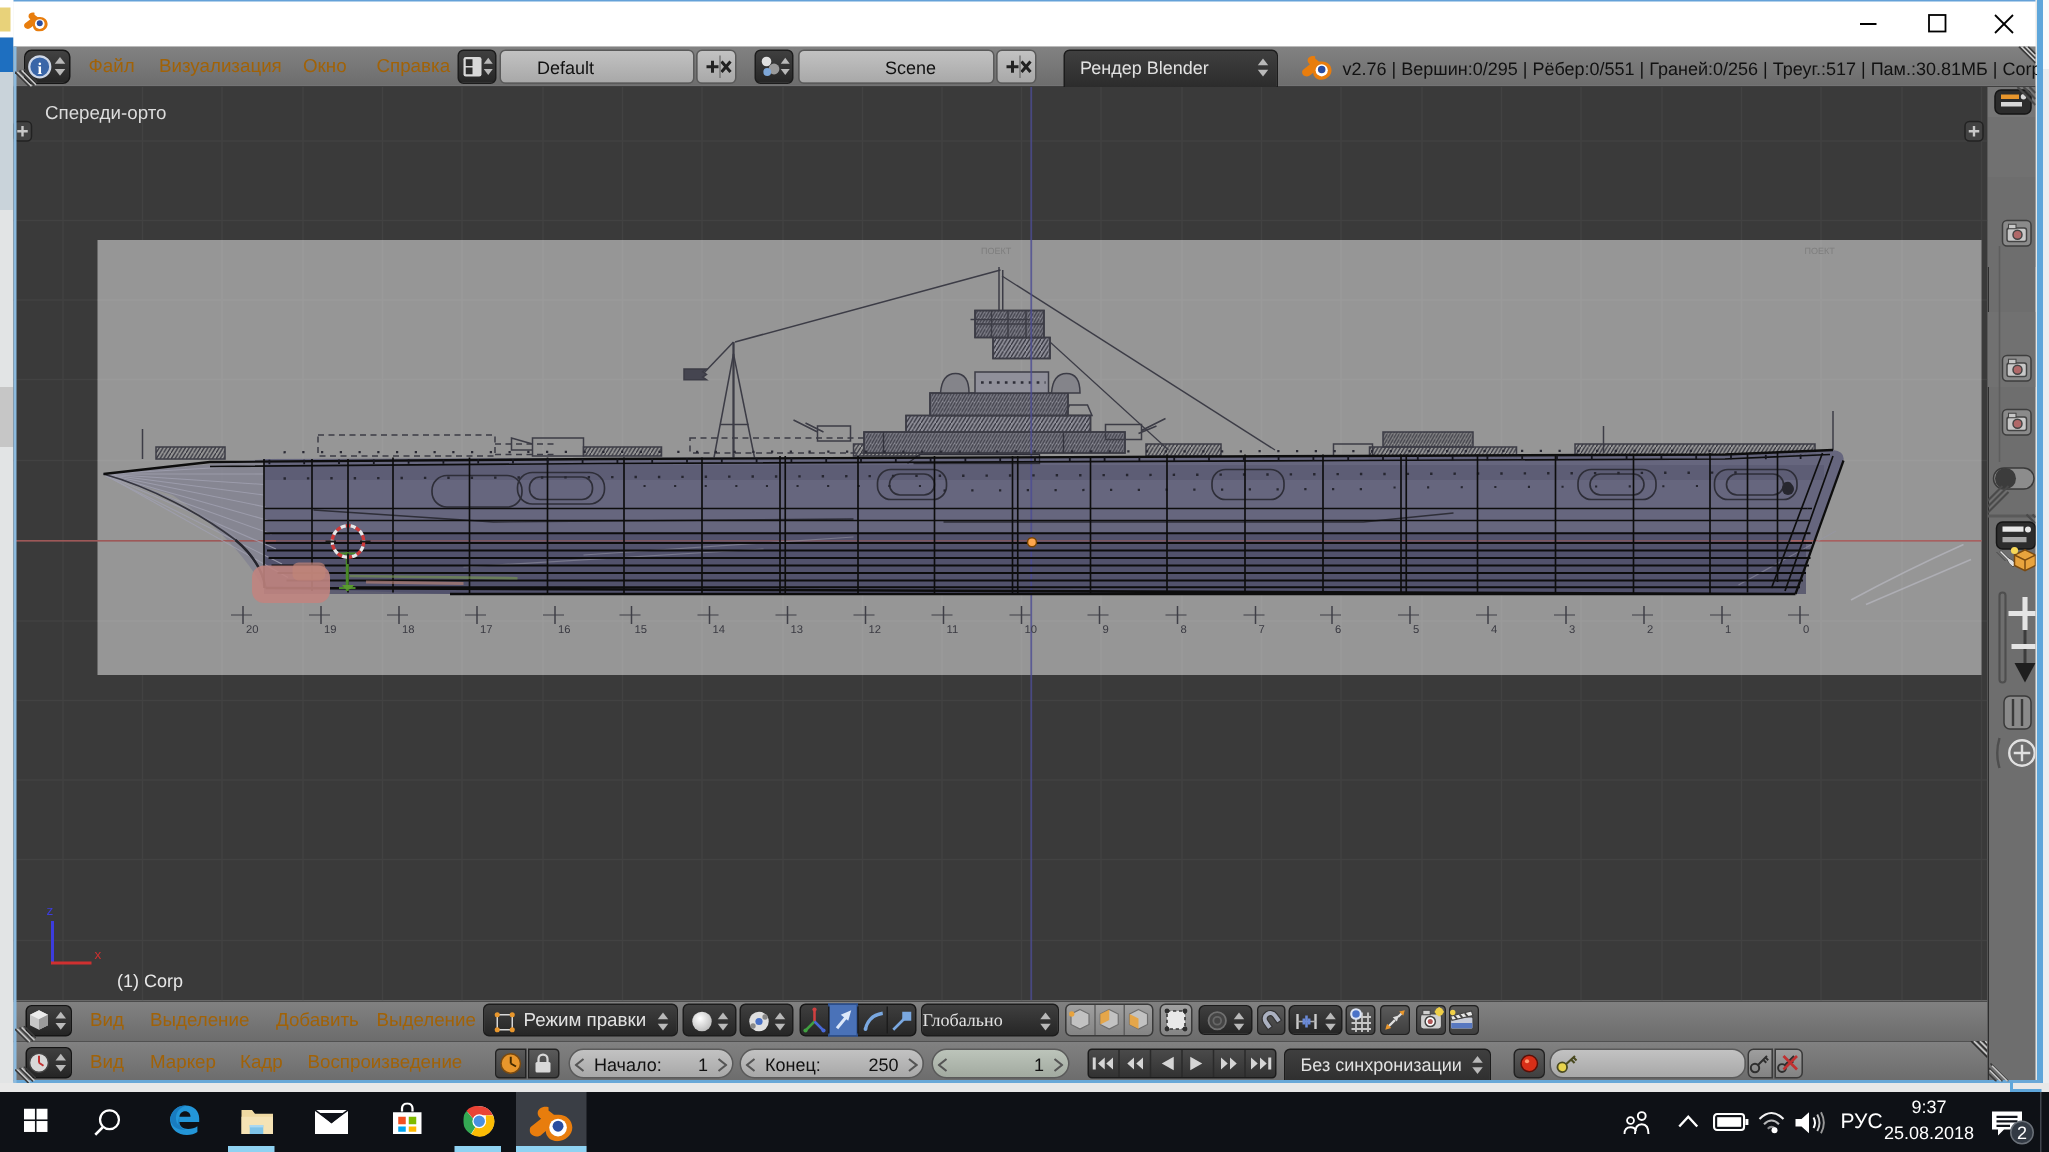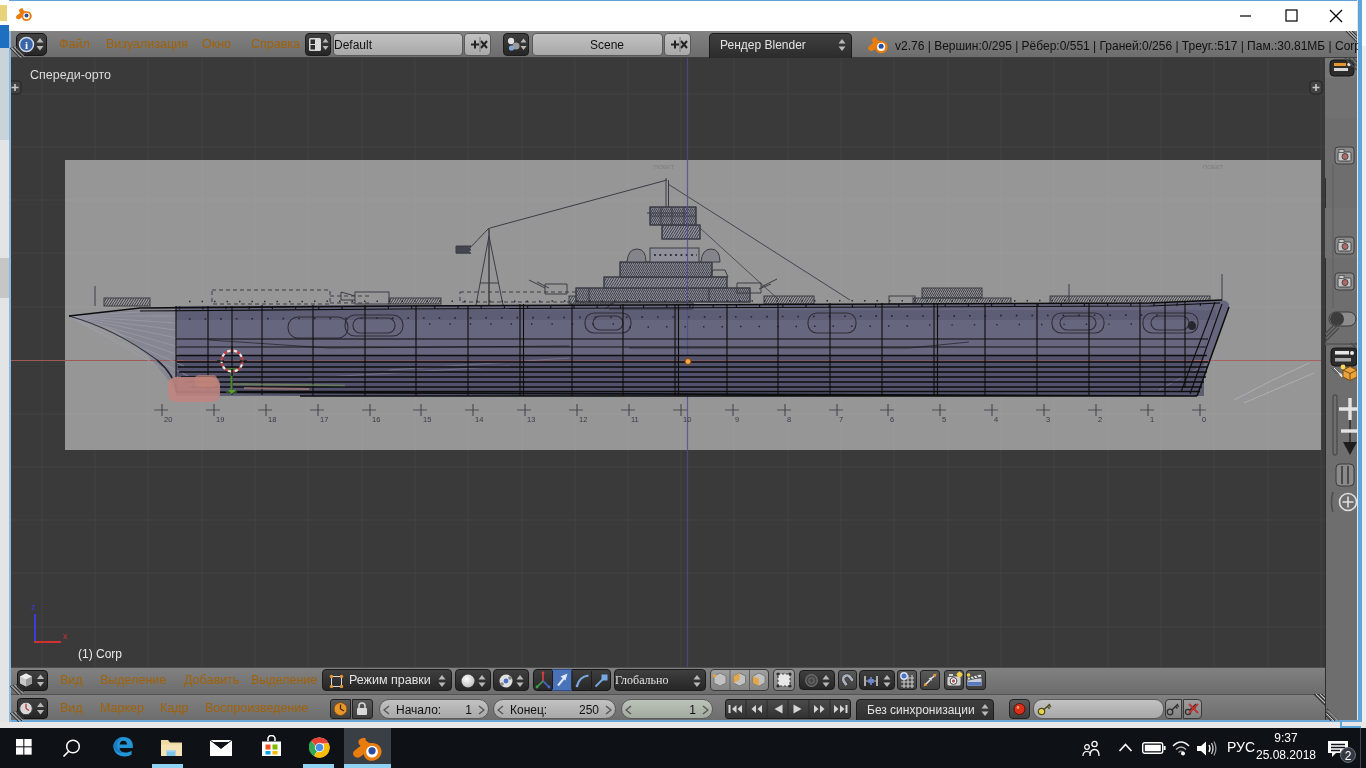--- a/index.html
+++ b/index.html
@@ -72,21 +72,21 @@
 
   <div class="ddark" style="left:305px;top:33px;width:26px;height:23px;"></div>
   <svg class="abs" style="left:308px;top:36px;" width="22" height="17" viewBox="0 0 22 17">
     <rect x="1" y="2" width="12" height="13" rx="1.5" fill="#d9d9d9"></rect>
     <rect x="2.5" y="3.5" width="4.5" height="4.5" fill="#2d2d2d"></rect>
     <rect x="2.5" y="9" width="4.5" height="4.5" fill="#2d2d2d"></rect>
     <path d="M14.5 6.5 L17.5 2.5 L20.5 6.5 Z" fill="#b9b9b9"></path>
     <path d="M14.5 10 L17.5 14 L20.5 10 Z" fill="#b9b9b9"></path>
   </svg>
   <div class="field" style="left:333px;top:33px;width:130px;height:23px;">
-      <span style="position:absolute;left:0;top:4px;">Default</span>
+      <span style="position:absolute;left:24px;top:4px;">Default</span>
     </div>
   <div class="field" style="left:464px;top:33px;width:27px;height:23px;"></div>
   <svg class="abs" style="left:464px;top:33px;" width="27px" height="23" viewBox="0 0 27 23">
     <path d="M7 11.5 h8 M11 7.5 v8" stroke="#222" stroke-width="2"></path>
     <path d="M17 8 l6 7 M23 8 l-6 7" stroke="#222" stroke-width="2"></path>
     <line x1="16" y1="4" x2="16" y2="19" stroke="#777" stroke-width="1"></line>
   </svg>
 
   <div class="ddark" style="left:503px;top:33px;width:26px;height:23px;"></div>
   <svg class="abs" style="left:506px;top:36px;" width="22" height="17" viewBox="0 0 22 17">

